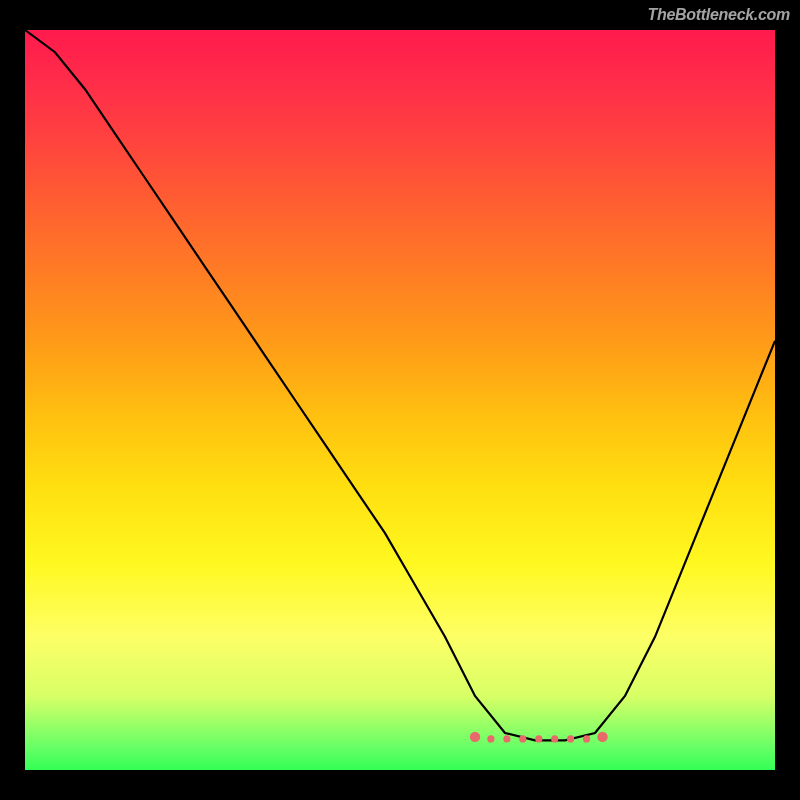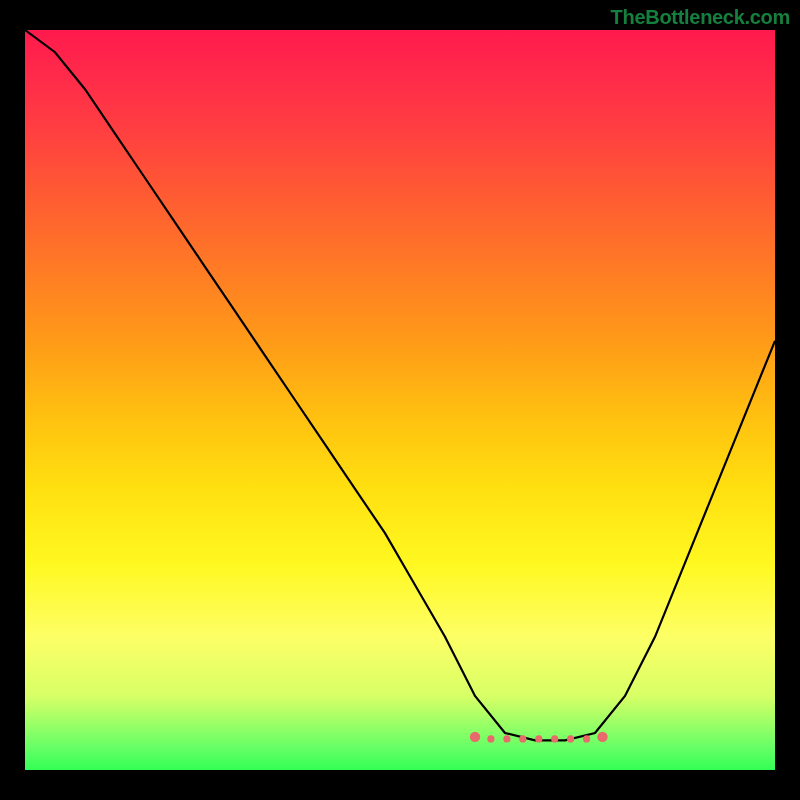--- a/index.html
+++ b/index.html
@@ -8,25 +8,26 @@
     height: 800px;
     background: #000;
     position: relative;
     font-family: Arial, sans-serif;
     overflow: hidden;
   }
   .watermark {
     position: absolute;
     top: 6px;
     right: 10px;
-    color: #15803d;
-    font-size: 20px;
+    color: #a3a3a3;
+    font-size: 16px;
     font-weight: bold;
     z-index: 10;
     letter-spacing: -0.3px;
+    font-style: italic;
   }
   .plot-area {
     position: absolute;
     left: 25px;
     top: 30px;
     width: 750px;
     height: 740px;
   }
   .gradient-bg {
     position: absolute;

